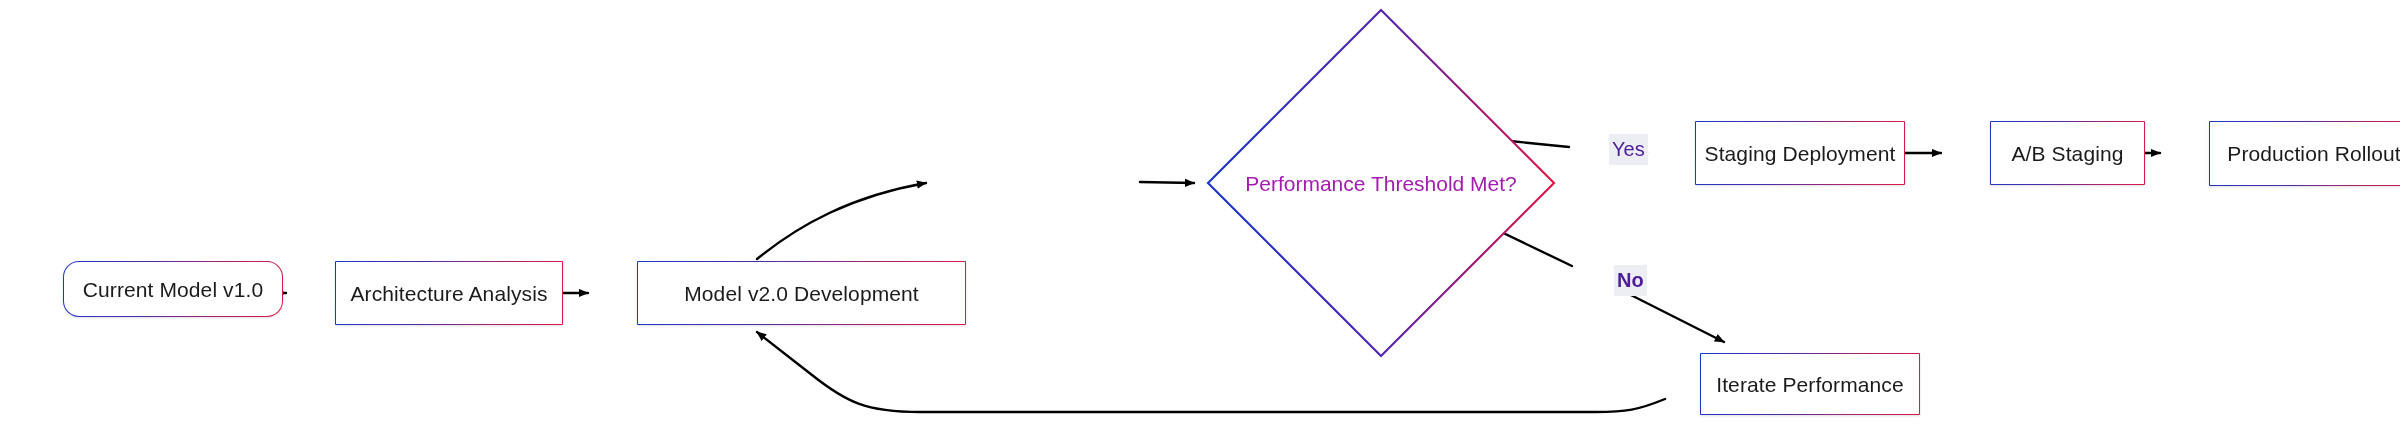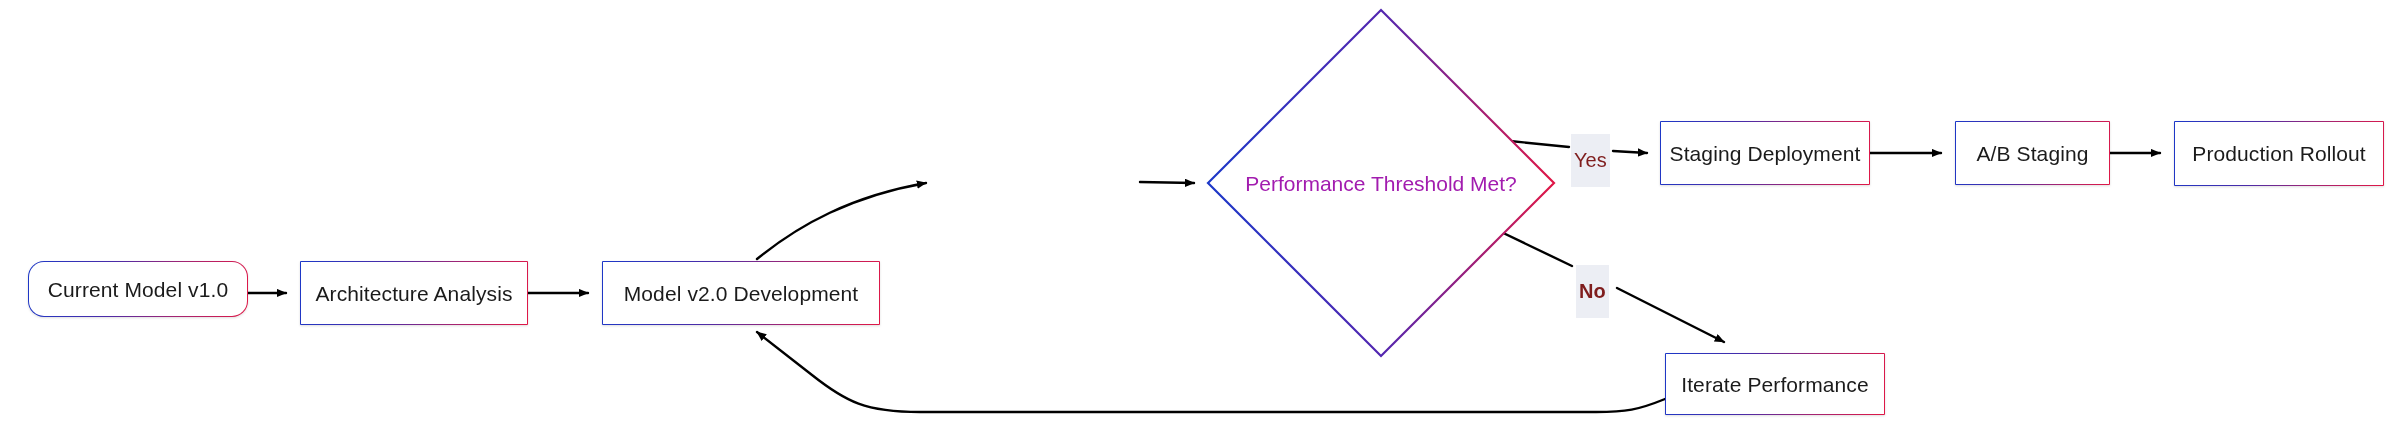--- a/index.html
+++ b/index.html
@@ -43,20 +43,21 @@
     align-items: center;
     justify-content: center;
     border: 1.6px solid transparent;
     border-radius: 1px;
     background-image:
       linear-gradient(#ffffff, #ffffff),
       linear-gradient(100deg, #1c38c8 0%, #4a2ca8 38%, #a32472 68%, #e01746 100%);
     background-origin: border-box;
     background-clip: padding-box, border-box;
     filter: drop-shadow(0px 1px 1px rgba(0,0,0,0.13));
+    margin-left: 35px;
   }
   .node-label {
     font-size: 21px;
     color: #1b1b1b;
     letter-spacing: 0.1px;
     white-space: nowrap;
     line-height: 1;
   }
 
   
@@ -75,25 +76,26 @@
     font-size: 21px;
     color: #a21caf;
     white-space: nowrap;
     line-height: 1;
   }
 
   
   .edge-label {
     position: absolute;
     font-size: 20px;
-    color: #7f1d1d;
+    color: #4c1d95;
     background: #eceef4;
-    padding: 15px 3px;
+    padding: 4px 3px;
     line-height: 1.15;
     white-space: nowrap;
+    margin-left: 38px;
   }
 </style>
 </head>
 <body>
 
 <div id="canvas">
 
   <svg id="edge-layer" viewBox="0 0 2400 429">
     <defs>
       <marker id="arrow" markerWidth="11" markerHeight="11" refX="9.2" refY="4.2" orient="auto" markerUnits="userSpaceOnUse">
@@ -117,21 +119,21 @@
   <div id="node-layer">
 
     <div class="node" style="left:28px; top:261px; width:220px; height:56px;border-radius:16px;">
       <span class="node-label">Current Model v1.0</span>
     </div>
 
     <div class="node" style="left:300px; top:261px; width:228px; height:64px;text-align:center;">
       <span class="node-label">Architecture Analysis</span>
     </div>
 
-    <div class="node" style="left:602px; top:261px; width:278px; height:64px;">
+    <div class="node" style="left:602px; top:261px; width:329px; height:64px;">
       <span class="node-label">Model v2.0 Development</span>
     </div>
 
 
     <div class="decision" style="left:1200px; top:2px; width:362px; height:362px;">
       <svg width="362" height="362" viewBox="0 0 362 362">
         <defs>
           <linearGradient id="diamondGradTop" x1="0" y1="0" x2="1" y2="0">
             <stop offset="0%" stop-color="#1c38c8"></stop>
             <stop offset="50%" stop-color="#5226b0"></stop>

